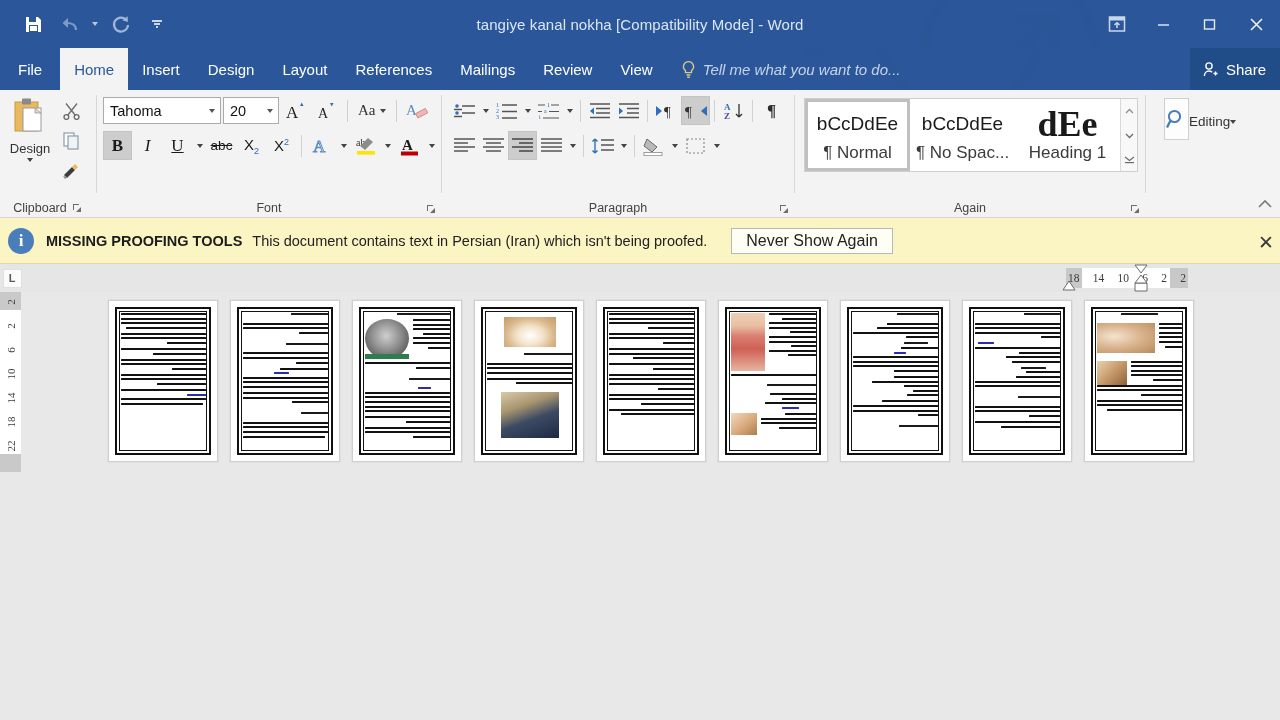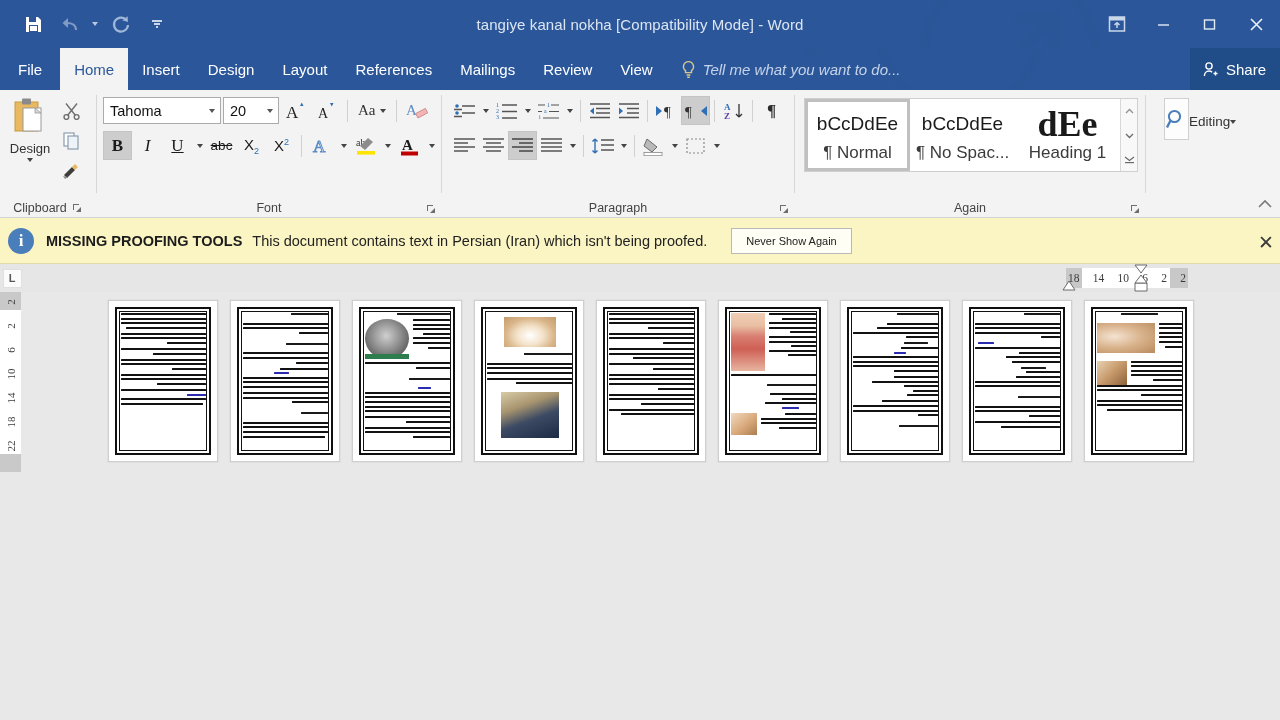--- a/index.html
+++ b/index.html
@@ -193,21 +193,21 @@
     width: 26px; height: 26px; border-radius: 50%; background: #4a7ebb;
     display: flex; align-items: center; justify-content: center;
     color: #fff; font-size: 17px; font-weight: bold; font-family: "Liberation Serif", serif;
     margin-right: 12px;
   }
   .notif-strong { font-size: 14.5px; font-weight: bold; color: #1c1c1c; margin-right: 10px; }
   .notif-text { font-size: 14.5px; color: #222; }
   .notif-btn {
     margin-left: 24px; height: 26px; padding: 12px 14px;
     border: 1px solid #b9b9b9; background: #fffef4;
-    display: flex; align-items: center; font-size: 11px; color: #222; cursor: pointer;
+    display: flex; align-items: center; font-size: 16px; color: #222; cursor: pointer;
   }
   .notif-close {
     position: absolute; right: 2px; top: 12px;
     width: 24px; height: 24px; display: flex; align-items: center; justify-content: center;
     font-size: 19px; color: #3b3b3b; cursor: pointer;
   }
 
   
   .rulerrow {
     height: 28px; background: #e6e6e6; display: flex; align-items: stretch;

